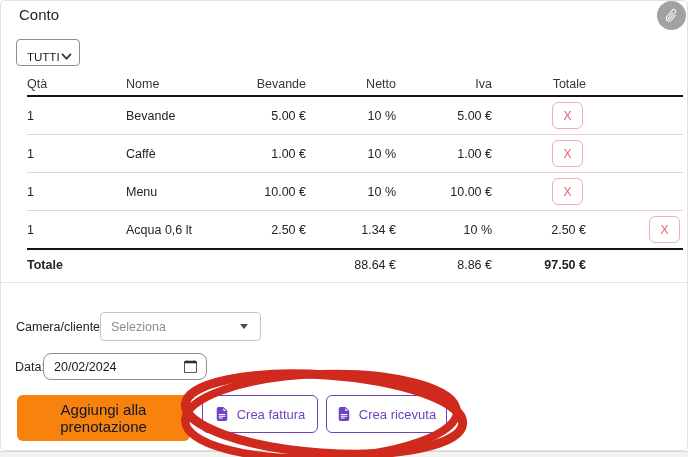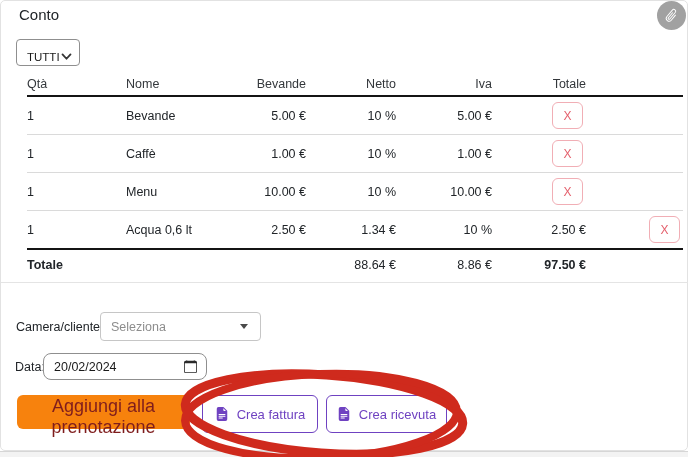--- a/index.html
+++ b/index.html
@@ -94,23 +94,23 @@
   .date-field input {
     border: none; outline: none; background: transparent;
     font-size: 12.5px; color: #1a1a1a; width: 118px; padding: 0 0 0 10px;
     font-family: "Liberation Sans", sans-serif;
   }
   .date-field .cal { margin-left: auto; display: flex; }
 
   
   .btn-row { position: absolute; left: 0; top: 394px; width: 688px; height: 38px; }
   .btn-orange {
-    position: absolute; left: 16px; top: 0; width: 173px; height: 34px;
+    position: absolute; left: 16px; top: 0; width: 173px; height: 46px;
     background: #f7820d; border: none; border-radius: 6px;
-    color: #7f1d1d; font-size: 18px; cursor: pointer;
+    color: #0f172a; font-size: 15px; cursor: pointer;
     font-family: "Liberation Sans", sans-serif;
   }
   .btn-outline {
     position: absolute; top: 0; height: 38px; box-sizing: border-box;
     background: #ffffff; border: 1px solid #6f42c1; border-radius: 6px;
     color: #6f42c1; font-size: 13px; cursor: pointer;
     display: flex; align-items: center; justify-content: center; gap: 8px;
     font-family: "Liberation Sans", sans-serif;
   }
   .btn-fattura { left: 201px; width: 116px; }

